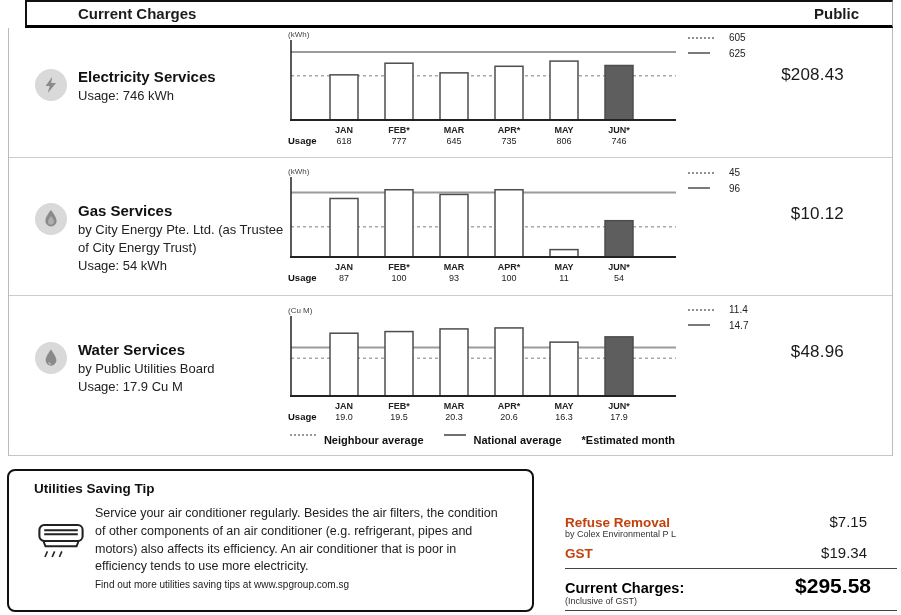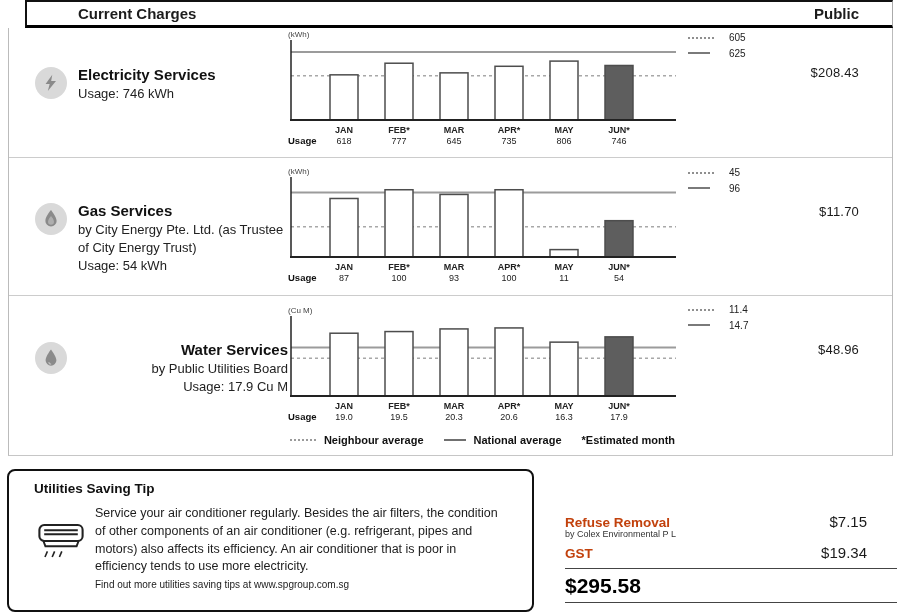--- a/index.html
+++ b/index.html
@@ -17,23 +17,23 @@
 
   
   .bill-body { position:absolute; left:8px; top:28px; width:885px; height:428px;
     border-left:1px solid #bbb; border-right:1px solid #bbb; border-bottom:1px solid #c6c6c6; }
   .service-row { display:flex; width:100%; }
   .service-row.r1 { height:130px; border-bottom:1px solid #ccc; }
   .service-row.r2 { height:138px; border-bottom:1px solid #ccc; }
   .service-row.r3 { height:129px; }
 
   .svc-left { width:279px; display:flex; align-items:flex-start; padding-left:26px; }
-  .r1 .svc-left { padding-top:38px; }
+  .r1 .svc-left { padding-top:24px;margin-top:16px; }
   .r2 .svc-left { padding-top:44px; }
-  .r3 .svc-left { padding-top:45px;text-align:right; }
+  .r3 .svc-left { padding-top:45px; }
   .svc-icon { width:32px; height:32px; border-radius:50%; background:#d9d9d9; flex:0 0 auto;
     display:flex; align-items:center; justify-content:center; margin-top:1px; }
   .svc-text { margin-left:11px; width:222px; }
   .svc-title { font-weight:bold; font-size:15px; color:#111; line-height:1.25; }
   .svc-provider { font-size:13px; line-height:1.4; color:#222; }
   .svc-usage { font-size:13px; line-height:1.45; color:#222; }
 
   .svc-chart { width:390px; }
   .svc-chart svg { display:block; }
   .r1 .svc-chart svg { margin-top:0px; }
@@ -42,28 +42,28 @@
   svg text { font-family:"Liberation Sans", sans-serif; }
 
   .svc-right { flex:1; position:relative; }
   .avg-legend { position:absolute; left:10px; font-size:10px; color:#222; line-height:1.55; }
   .r1 .avg-legend { top:2px; }
   .r2 .avg-legend { top:7px; }
   .r3 .avg-legend { top:6px; }
   .avg-row { display:flex; align-items:center;gap:8px; }
   .dash-sample { display:inline-block; width:26px; border-top:2px dotted #8f8f8f; margin-right:7px; }
   .solid-sample { display:inline-block; width:22px; border-top:2px solid #7a7a7a; margin-right:11px; }
-  .svc-total { position:absolute; right:33px; font-size:13px; color:#1a1a1a; letter-spacing:.2px; }
+  .svc-total { position:absolute; right:48px; font-size:17px; color:#1a1a1a; letter-spacing:.2px; }
   .r1 .svc-total { top:37px; }
   .r2 .svc-total { top:46px; }
   .r3 .svc-total { top:46px; }
 
   .legend-row { height:30px; display:flex; align-items:center; justify-content:center;
     gap:20px; font-size:11px; font-weight:bold; color:#111; transform:translateX(32px); }
-  .legend-item { display:flex; align-items:center; }
+  .legend-item { display:flex; }
   .legend-item .dash-sample { border-top-color:#9a9a9a; margin-right:8px; }
   .legend-item .solid-sample { border-top-color:#707070; margin-right:8px; }
 
   
   .tip-box { position:absolute; left:7px; top:469px; width:527px; height:143px;
     border:2.5px solid #111; border-radius:8px; background:#fff; padding:10px 16px 8px 25px; }
   .tip-title { font-weight:bold; font-size:13.5px; color:#111; }
   .tip-content { display:flex; margin-top:9px; }
   .tip-icon { flex:0 0 48px; margin-left:3px; margin-top:14px; }
   .tip-text { margin-left:10px; width:412px; }
@@ -195,21 +195,21 @@
         <div class="avg-legend">
           <div class="avg-row">
             <span class="dash-sample"></span>
             <span>45</span>
           </div>
           <div class="avg-row">
             <span class="solid-sample"></span>
             <span>96</span>
           </div>
         </div>
-        <div class="svc-total">$11.70</div>
+        <div class="svc-total">$10.12</div>
       </div>
     </div>
 
     <div class="service-row r3">
       <div class="svc-left">
         <div class="svc-icon">
           <svg width="18" height="20" viewBox="0 0 24 26">
             <path d="M12 1.5 C12 1.5 4.8 10.5 4.8 16 A7.2 7.2 0 0 0 19.2 16 C19.2 10.8 12 1.5 12 1.5 Z" fill="#8a8a8a"></path>
             <path d="M9 18.5 A3.2 3.2 0 0 0 12.2 21.2" stroke="#d9d9d9" stroke-width="1.6" fill="none" opacity="0.7"></path>
           </svg>
@@ -304,18 +304,22 @@
       <span class="sum-label">Refuse Removal</span>
       <span class="sum-value">$7.15</span>
     </div>
     <div class="sum-sub">by Colex Environmental P L</div>
     <div class="sum-row sum-gst">
       <span class="sum-label">GST</span>
       <span class="sum-value">$19.34</span>
     </div>
     <hr class="sum-divider">
     <div class="sum-row">
+      <span>
+        <span class="sum-total-label">Current Charges:</span>
+        <span class="sum-sub" style="display:block;">(Inclusive of GST)</span>
+      </span>
       <span class="sum-total-value">$295.58</span>
     </div>
     <hr class="sum-bottom-divider">
   </div>
 
 </div>
 
 </body></html>

